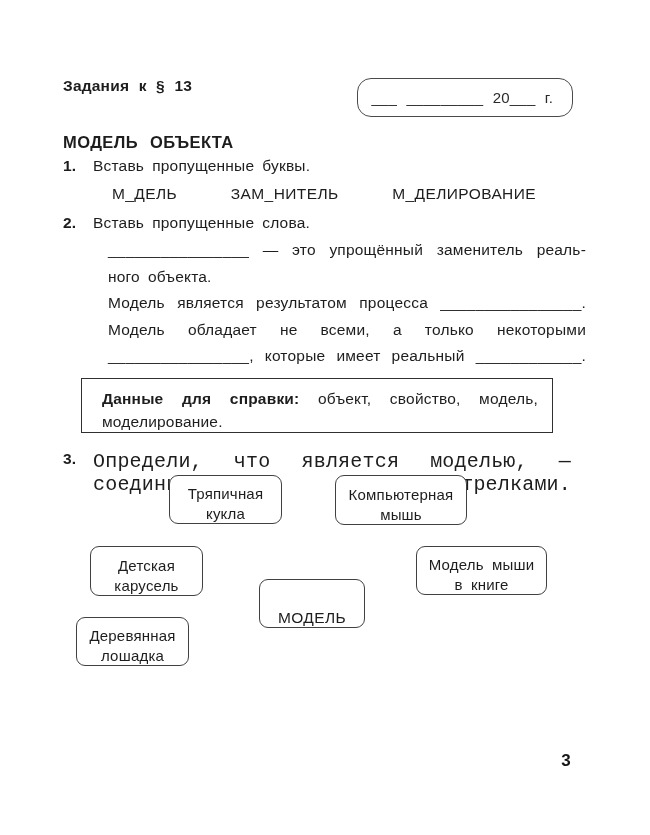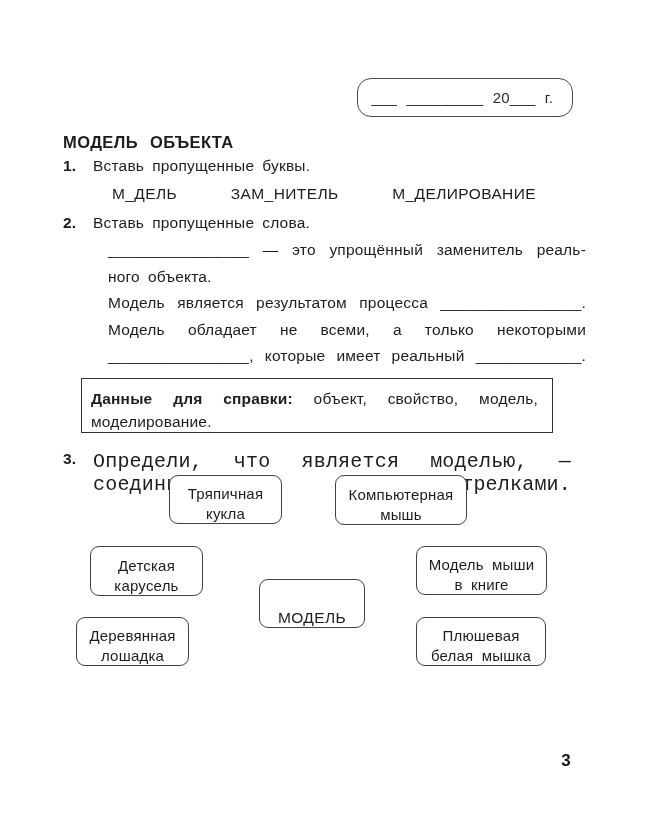--- a/index.html
+++ b/index.html
@@ -49,21 +49,21 @@
   }
   .jl { text-align: justify; text-align-last: justify; }
   .t3-text {
     position: absolute; left: 93px; top: 450px; width: 478px;
     font-size: 20px; word-spacing: 3px; font-family: Liberation Mono, monospace;
   }
   
   .ref-box {
     position: absolute; left: 81px; top: 378px; width: 472px; height: 55px;
     border: 1.6px solid #303030; box-sizing: border-box;
-    padding: 9px 14px 0 9px;
+    padding: 9px 14px 0 20px;
     font-size: 15.5px; line-height: 22.5px; word-spacing: 3.5px;
   }
   .ref-box .b { font-weight: bold; }
   
   .dbox {
     position: absolute; box-sizing: border-box;
     border: 1.5px solid #414141; border-radius: 9px; background: #ffffff;
     display: flex; flex-direction: column; align-items: center; justify-content: flex-end;
     font-size: 15px; line-height: 19.5px; text-align: center; word-spacing: 4px;
   }
@@ -78,20 +78,21 @@
   .page-num {
     position: absolute; left: 556px; top: 751px; width: 20px; text-align: center;
     font-size: 17px; font-weight: bold; color: #161616;
   }
 </style>
 </head>
 <body>
 
 <div class="page">
 
+  <div class="subtitle">Задания к § 13</div>
   <div class="title">МОДЕЛЬ ОБЪЕКТА</div>
 
   <div class="date-box">
     <span>___ _________ 20___ г.</span>
   </div>
 
   <div class="num t1n">1.</div>
   <div class="instr t1i">Вставь пропущенные буквы.</div>
   <div class="words-row">
     <span>М_ДЕЛЬ</span>
@@ -133,20 +134,16 @@
     <div>МОДЕЛЬ</div>
   </div>
   <div class="dbox b5">
     <div>Модель мыши</div>
     <div>в книге</div>
   </div>
   <div class="dbox b6">
     <div>Деревянная</div>
     <div>лошадка</div>
   </div>
-  <div class="dbox b7">
-    <div>Плюшевая</div>
-    <div>белая мышка</div>
-  </div>
 
   <div class="page-num">3</div>
 
 </div>
 
 </body></html>

